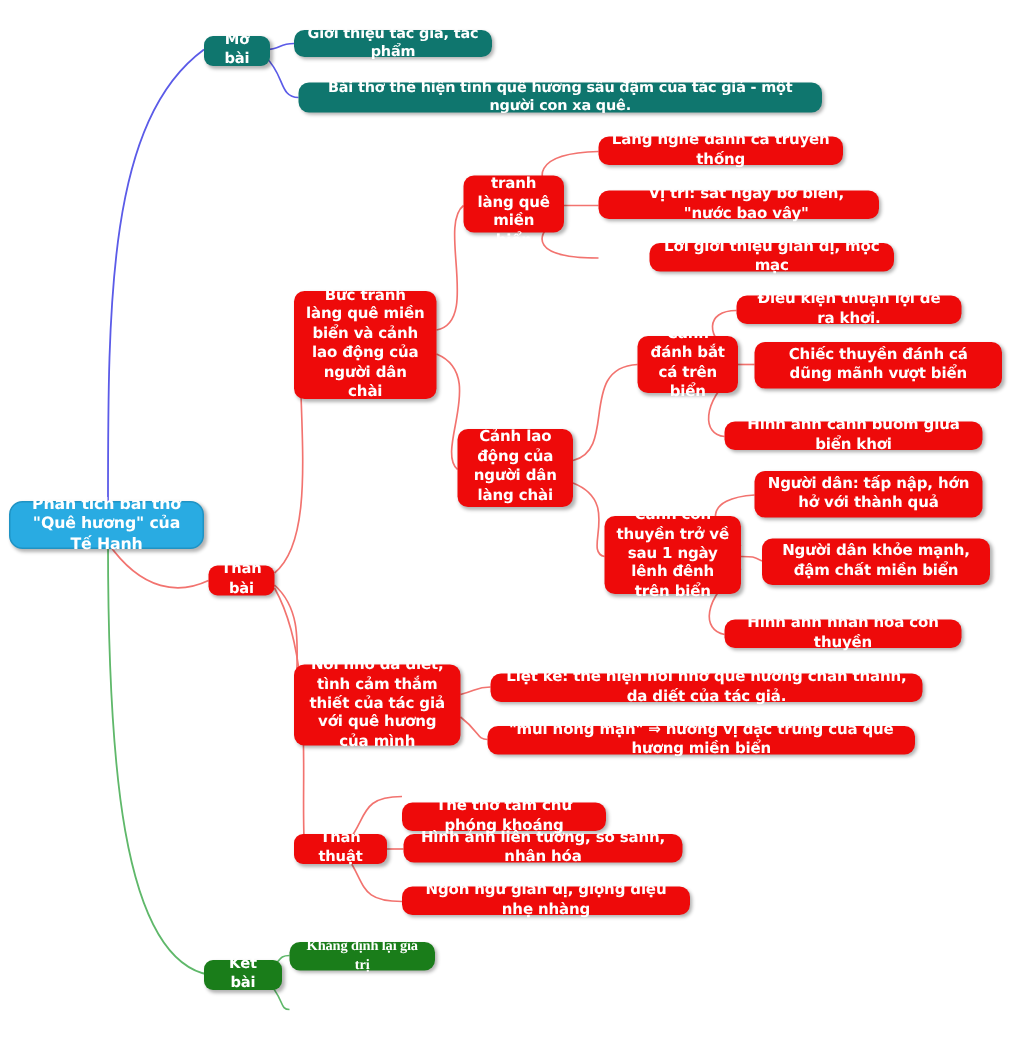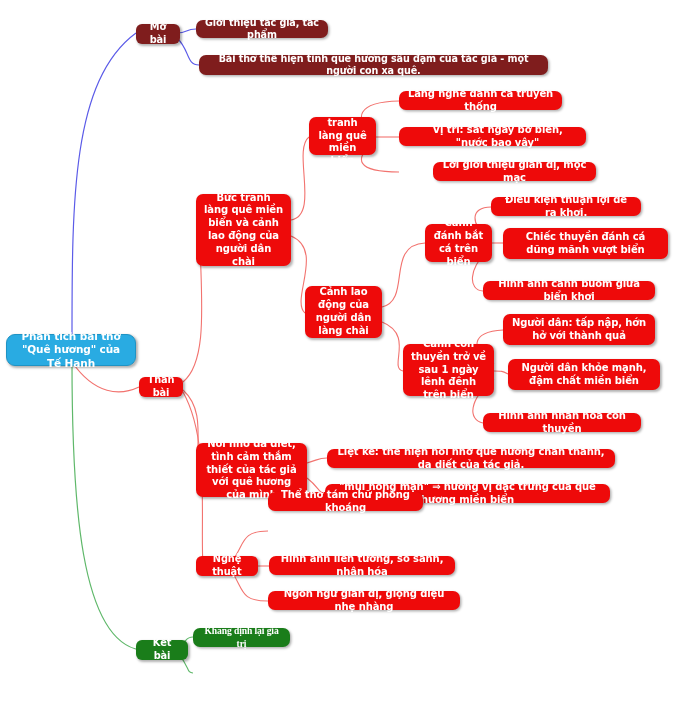--- a/index.html
+++ b/index.html
@@ -43,21 +43,21 @@
     letter-spacing: -0.1px;
     white-space: pre-line;
   }
   .node.root {
     background: #29ABE2;
     border: 1.6px solid #1f93c4;
     font-size: 10.5px;
     border-radius: 9px;
   }
   .node.blue {
-    background: #7f1d1d;
+    background: #0f766e;
     font-size: 9.6px;
   }
   .node.red {
     background: #EE0A0A;
     font-size: 10px;
   }
   .node.green {
     background: #1A7D1A;
     font-size: 9.6px;
   }
@@ -152,23 +152,23 @@
   <div class="node red" style="left:508px; top:359px; width:152px; height:31px;">Người dân khỏe mạnh, đậm chất miền biển</div>
 
   <div class="node red" style="left:483px; top:413px; width:158px; height:19px;">Hình ảnh nhân hóa con thuyền</div>
 
   <div class="node red" style="left:196px; top:443px; width:111px; height:54px;">Nỗi nhớ da diết, tình cảm thắm thiết của tác giả với quê hương của mình</div>
 
   <div class="node red" style="left:327px; top:449px; width:288px; height:19px;">Liệt kê: thể hiện nỗi nhớ quê hương chân thành, da diết của tác giả.</div>
 
   <div class="node red" style="left:325px; top:484px; width:285px; height:19px;">"mùi nồng mặn" ⇒ hương vị đặc trưng của quê hương miền biển</div>
 
-  <div class="node red lvl1" style="left:196px; top:556px; width:62px; height:20px;">Nghệ thuật</div>
+  <div class="node red lvl1" style="left:196px; top:556px; width:62px; height:20px;">Thân thuật</div>
 
-  <div class="node red" style="left:268px; top:492px; width:155px; height:19px;">Thể thơ tám chữ phóng khoáng</div>
+  <div class="node red" style="left:268px; top:535px; width:136px; height:19px;">Thể thơ tám chữ phóng khoáng</div>
 
   <div class="node red" style="left:269px; top:556px; width:186px; height:19px;">Hình ảnh liên tưởng, so sánh, nhân hóa</div>
 
   <div class="node red" style="left:268px; top:591px; width:192px; height:19px;">Ngôn ngữ giản dị, giọng điệu nhẹ nhàng</div>
 
   <div class="node green lvl1" style="left:136px; top:640px; width:52px; height:20px;">Kết bài</div>
 
   <div class="node green" style="left:193px; top:628px; width:97px; height:19px;font-family:Liberation Serif, serif;">Khẳng định lại giá trị</div>
 
 

